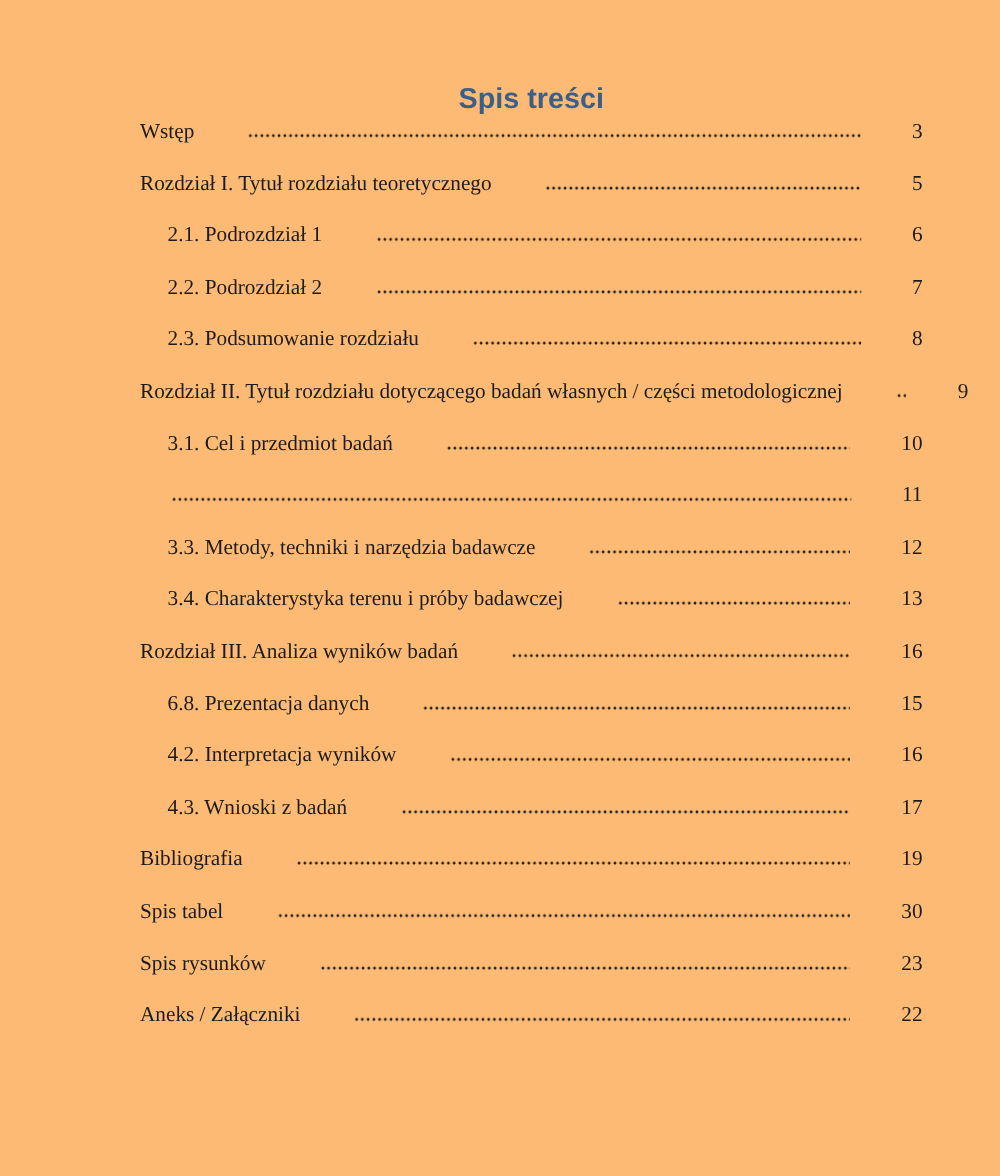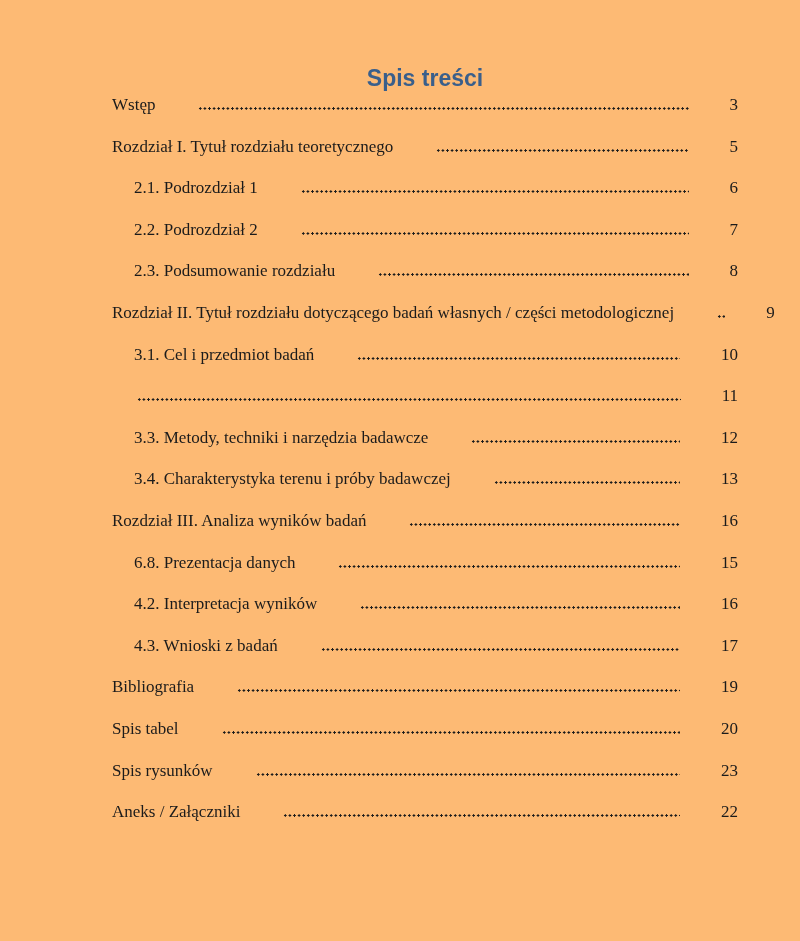--- a/index.html
+++ b/index.html
@@ -143,21 +143,21 @@
     <span class="pagenum">17</span>
   </div>
       <div class="entry level1">
     <span class="label">Bibliografia</span>
     <span class="dots"></span>
     <span class="pagenum">19</span>
   </div>
       <div class="entry level1">
     <span class="label">Spis tabel</span>
     <span class="dots"></span>
-    <span class="pagenum">20</span>
+    <span class="pagenum">30</span>
   </div>
       <div class="entry level1">
     <span class="label">Spis rysunków</span>
     <span class="dots"></span>
     <span class="pagenum">23</span>
   </div>
       <div class="entry level1">
     <span class="label">Aneks / Załączniki</span>
     <span class="dots"></span>
     <span class="pagenum">22</span>

